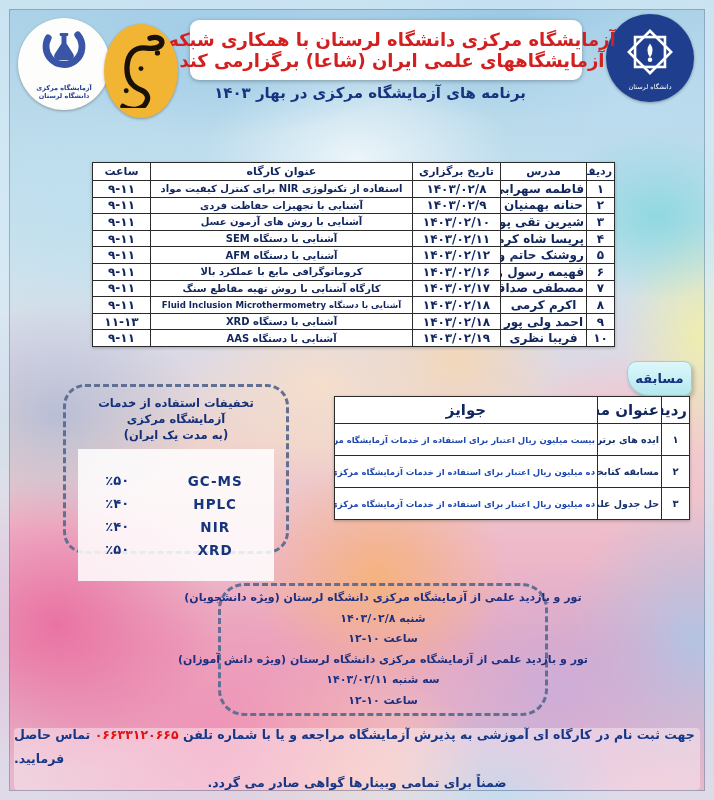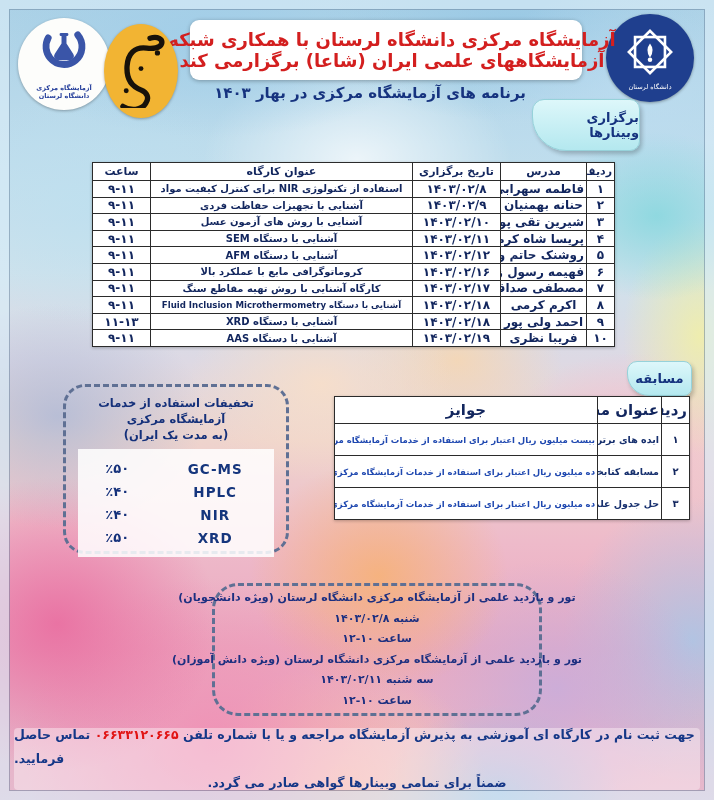--- a/index.html
+++ b/index.html
@@ -72,27 +72,27 @@
   .contest-table th{font-size:15px;height:26px;text-align:center;}
   .contest-table td{height:31px;}
   .contest-table td.no{font-size:10px;}
   .contest-table td.ctitle{font-size:9.5px;color:#17306e;}
   .contest-table td.prize{font-size:8.5px;color:#1f48b0;}
 
   
   .discount-box{position:absolute;left:63px;top:384px;width:226px;height:170px;box-sizing:border-box;
     border:3px dashed #5f7094;border-radius:22px;padding:8px 6px 6px;}
   .discount-box .t1,.discount-box .t2{text-align:center;color:#14307a;font-weight:700;font-size:11.5px;line-height:16px;}
-  .discount-panel{margin:6px auto 0;width:196px;background:rgba(255,255,255,0.85);border-radius:0;padding:8px 0;}
+  .discount-panel{margin:6px auto 0;width:196px;background:rgba(255,255,255,0.85);border-radius:0;padding:20px 0;}
   .disc-row{display:flex;direction:ltr;align-items:center;height:23px;}
   .disc-row .pct{width:40%;text-align:center;color:#14307a;font-weight:700;font-size:13px;}
   .disc-row .svc{width:60%;text-align:center;color:#15357d;font-weight:700;font-size:13.5px;letter-spacing:1px;}
 
   
-  .tour-box{position:absolute;left:212px;top:583px;width:330px;height:133px;box-sizing:border-box;
+  .tour-box{position:absolute;left:218px;top:583px;width:330px;height:133px;box-sizing:border-box;
     border:3px dashed #5f7094;border-radius:26px;display:flex;flex-direction:column;
     align-items:center;justify-content:center;padding:4px 6px;}
   .tour-box div{color:#1c2f80;font-weight:700;font-size:11px;line-height:20.5px;text-align:center;white-space:nowrap;}
 
   
   .footer{position:absolute;left:14px;top:728px;width:686px;height:62px;background:rgba(253,242,247,0.45);
     border-radius:4px;display:flex;flex-direction:column;align-items:center;justify-content:center;}
   .footer .l1,.footer .l2{color:#153787;font-weight:700;font-size:12.5px;line-height:24px;text-align:left;}
   .footer .phone{color:#e11414;}
 </style>
@@ -135,21 +135,20 @@
     <span>
       <svg width="58" height="78" viewBox="0 0 70 95">
         <path d="M46 10 c9 -3 16 1 14 7 c-2 5 -11 6 -18 5 c-15 -2 -23 7 -24 22 c-1 17 6 25 17 29 c8 3 10 10 6 16 c-5 9 -19 10 -28 4" fill="none" stroke="#18120a" stroke-width="6.5" stroke-linecap="round"></path>
         <circle cx="55" cy="28" r="3.2" fill="#18120a"></circle>
         <circle cx="35" cy="47" r="3" fill="#18120a"></circle>
         <circle cx="17" cy="74" r="3" fill="#18120a"></circle>
       </svg>
     </span>
   </div>
 
-  <div class="banner webinars">برگزاری وبینارها</div>
 
   <table class="webinar-table">
     <colgroup>
         <col style="width:28px">
         <col style="width:86px">
         <col style="width:88px">
         <col style="width:262px">
         <col style="width:58px">
       </colgroup>
     <tbody>

